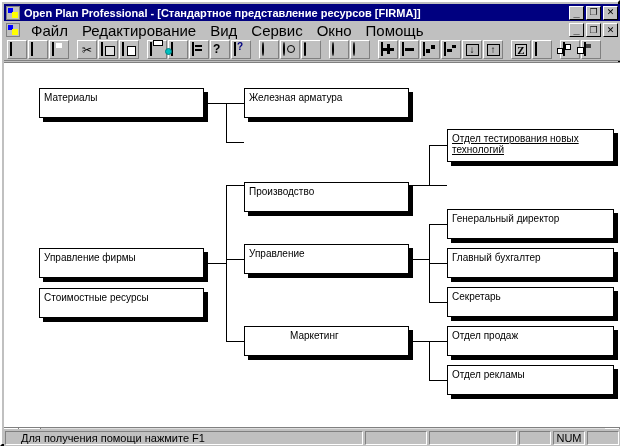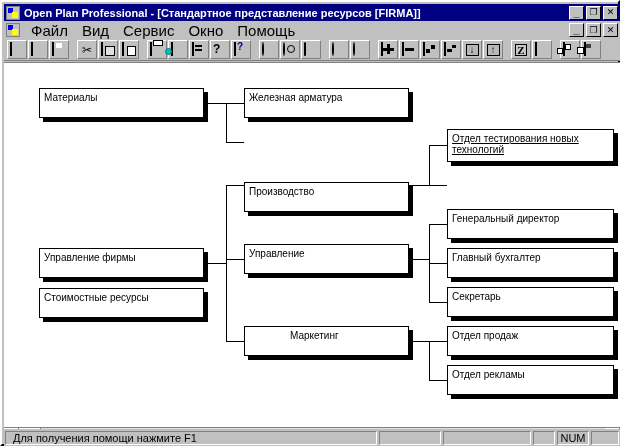--- a/index.html
+++ b/index.html
@@ -145,21 +145,21 @@
 
   
   .statusbar{
     position:absolute;left:2px;top:427px;width:616px;height:17px;
     background:#c0c0c0;display:flex;align-items:center;box-sizing:border-box;
     padding:1px 1px;gap:2px;
   }
   .sb-pane{
     height:14px;background:#c0c0c0;
     border:1px solid;border-color:#808080 #ffffff #ffffff #808080;
-    box-sizing:border-box;display:flex;align-items:center;padding:0 7px;
+    box-sizing:border-box;display:flex;align-items:center;padding:0 15px;
     font-size:11px;color:#000;white-space:nowrap;overflow:hidden;
   }
   .sb-msg{flex:1 1 auto;}
   .sb-p2{flex:0 0 62px;}
   .sb-p3{flex:0 0 88px;}
   .sb-p4{flex:0 0 22px;}
   .sb-p5{flex:0 0 32px;justify-content:center;}
   .sb-p6{flex:0 0 28px;}
 </style>
 </head>
@@ -180,20 +180,21 @@
       <div class="winbtn">
           <span>✕</span>
         </div>
     </div>
   </div>
 
   <div class="menurow">
     <div class="mdi-icon"></div>
     <div class="menuitems">
       <div class="menuitem">Файл</div>
+      <div class="menuitem">Редактирование</div>
       <div class="menuitem">Вид</div>
       <div class="menuitem">Сервис</div>
       <div class="menuitem">Окно</div>
       <div class="menuitem">Помощь</div>
     </div>
     <div class="winbtns">
       <div class="winbtn gl-min">
           <span>_</span>
         </div>
       <div class="winbtn">

